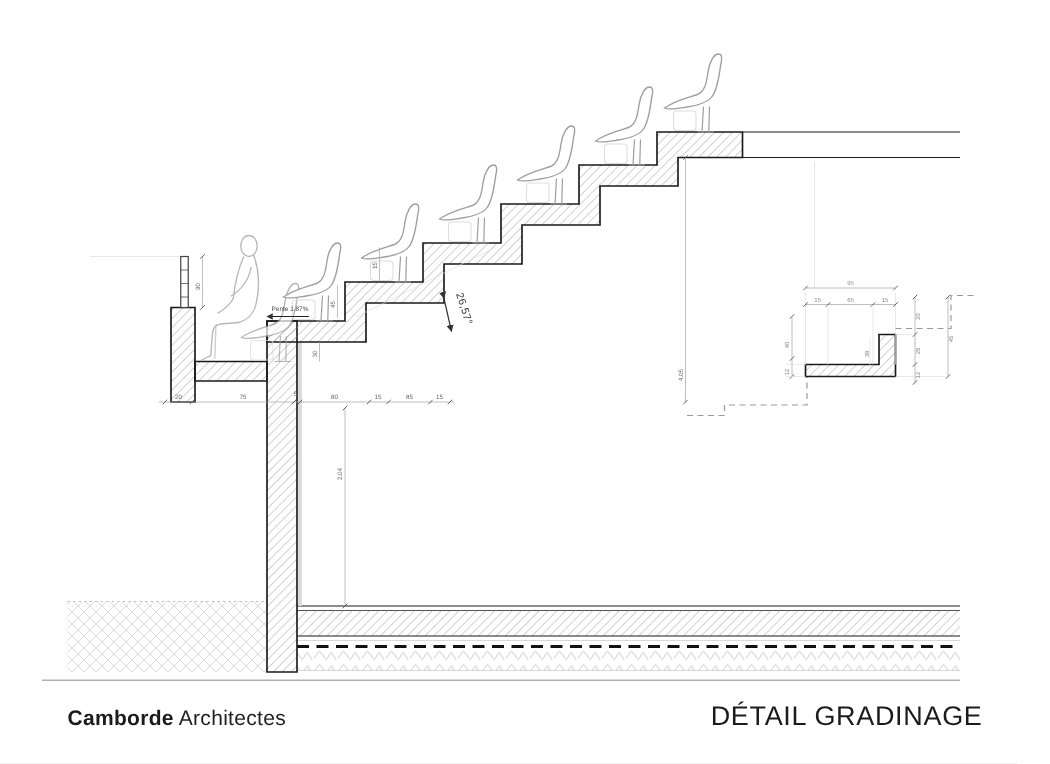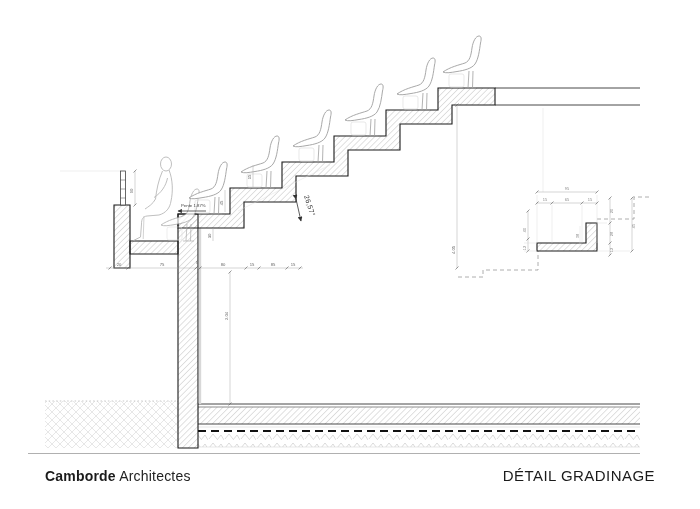--- a/index.html
+++ b/index.html
@@ -21,21 +21,21 @@
   .dts{font-family:"Liberation Sans",sans-serif;font-size:4px;fill:#888;text-anchor:middle;}
   .ang{font-family:"Liberation Sans",sans-serif;font-size:7px;fill:#333;letter-spacing:.3px;}
   .pente{font-family:"Liberation Sans",sans-serif;font-size:4.3px;fill:#444;}
   
   .footer{position:absolute;left:0;top:453px;width:700px;}
   .rule{margin-left:28px;width:612px;border-top:1px solid #b0b0b0;}
   .frow{display:flex;justify-content:space-between;align-items:baseline;padding:13px 45px 0 45px;}
   .brand{font-size:14px;color:#1b1b1b;letter-spacing:.2px;}
   .brand .b{font-weight:700;}
   .brand .r{font-weight:400;color:#222;}
-  .sheet{font-size:15px;color:#1b1b1b;letter-spacing:.45px;}
+  .sheet{font-size:18px;color:#1b1b1b;letter-spacing:.45px;}
 </style>
 </head>
 <body>
 
 <div class="page">
 
 <svg width="700" height="455" viewBox="0 0 700 455">
   <defs>
     <pattern id="hatch" width="4.2" height="4.2" patternUnits="userSpaceOnUse" patternTransform="rotate(45)">
       <line x1="0" y1="0" x2="0" y2="4.2" stroke="#8f8f8f" stroke-width="0.55"></line>

